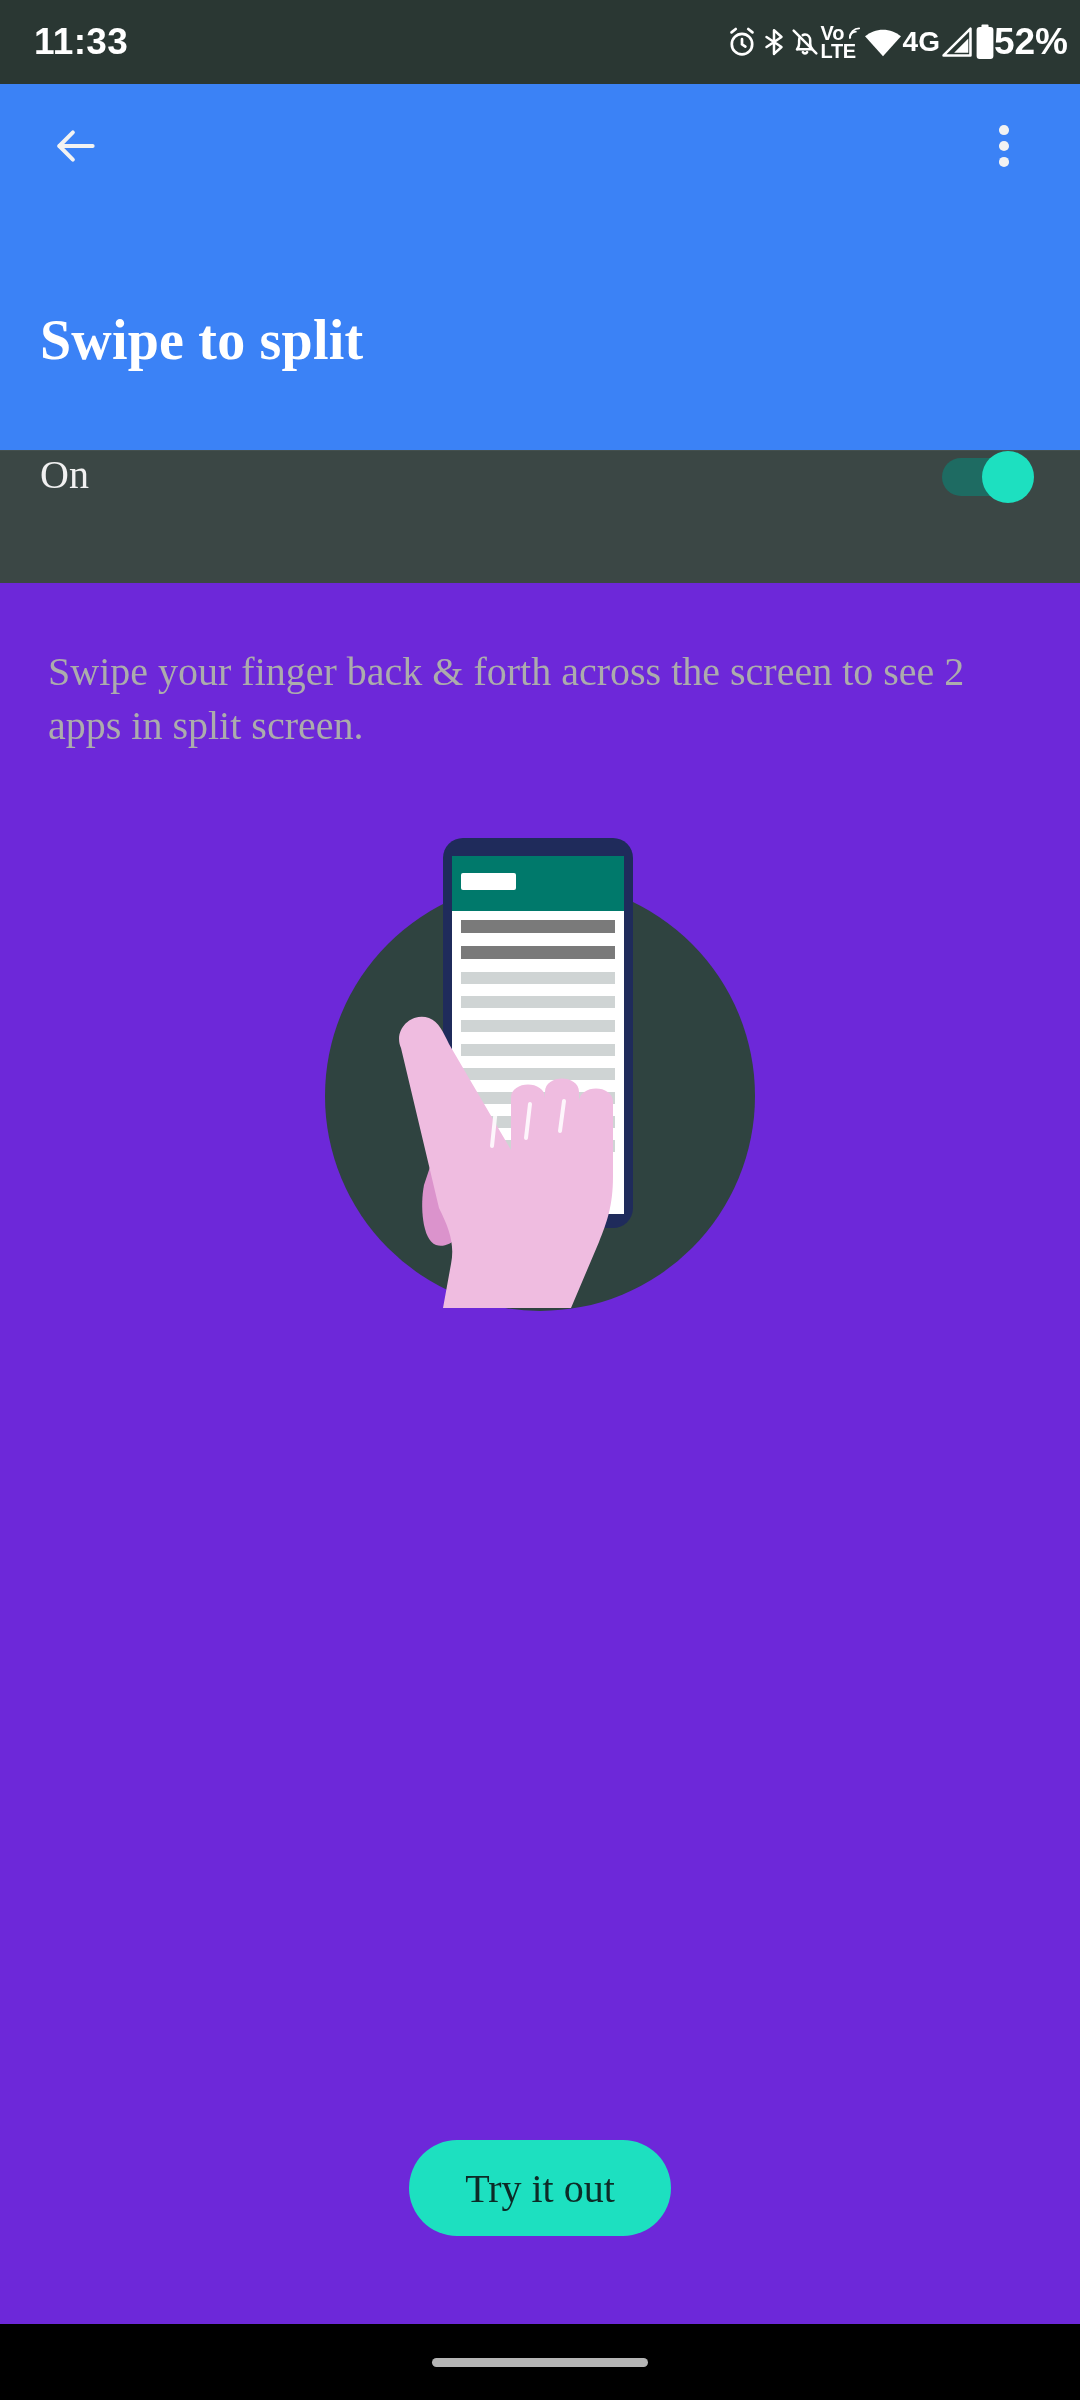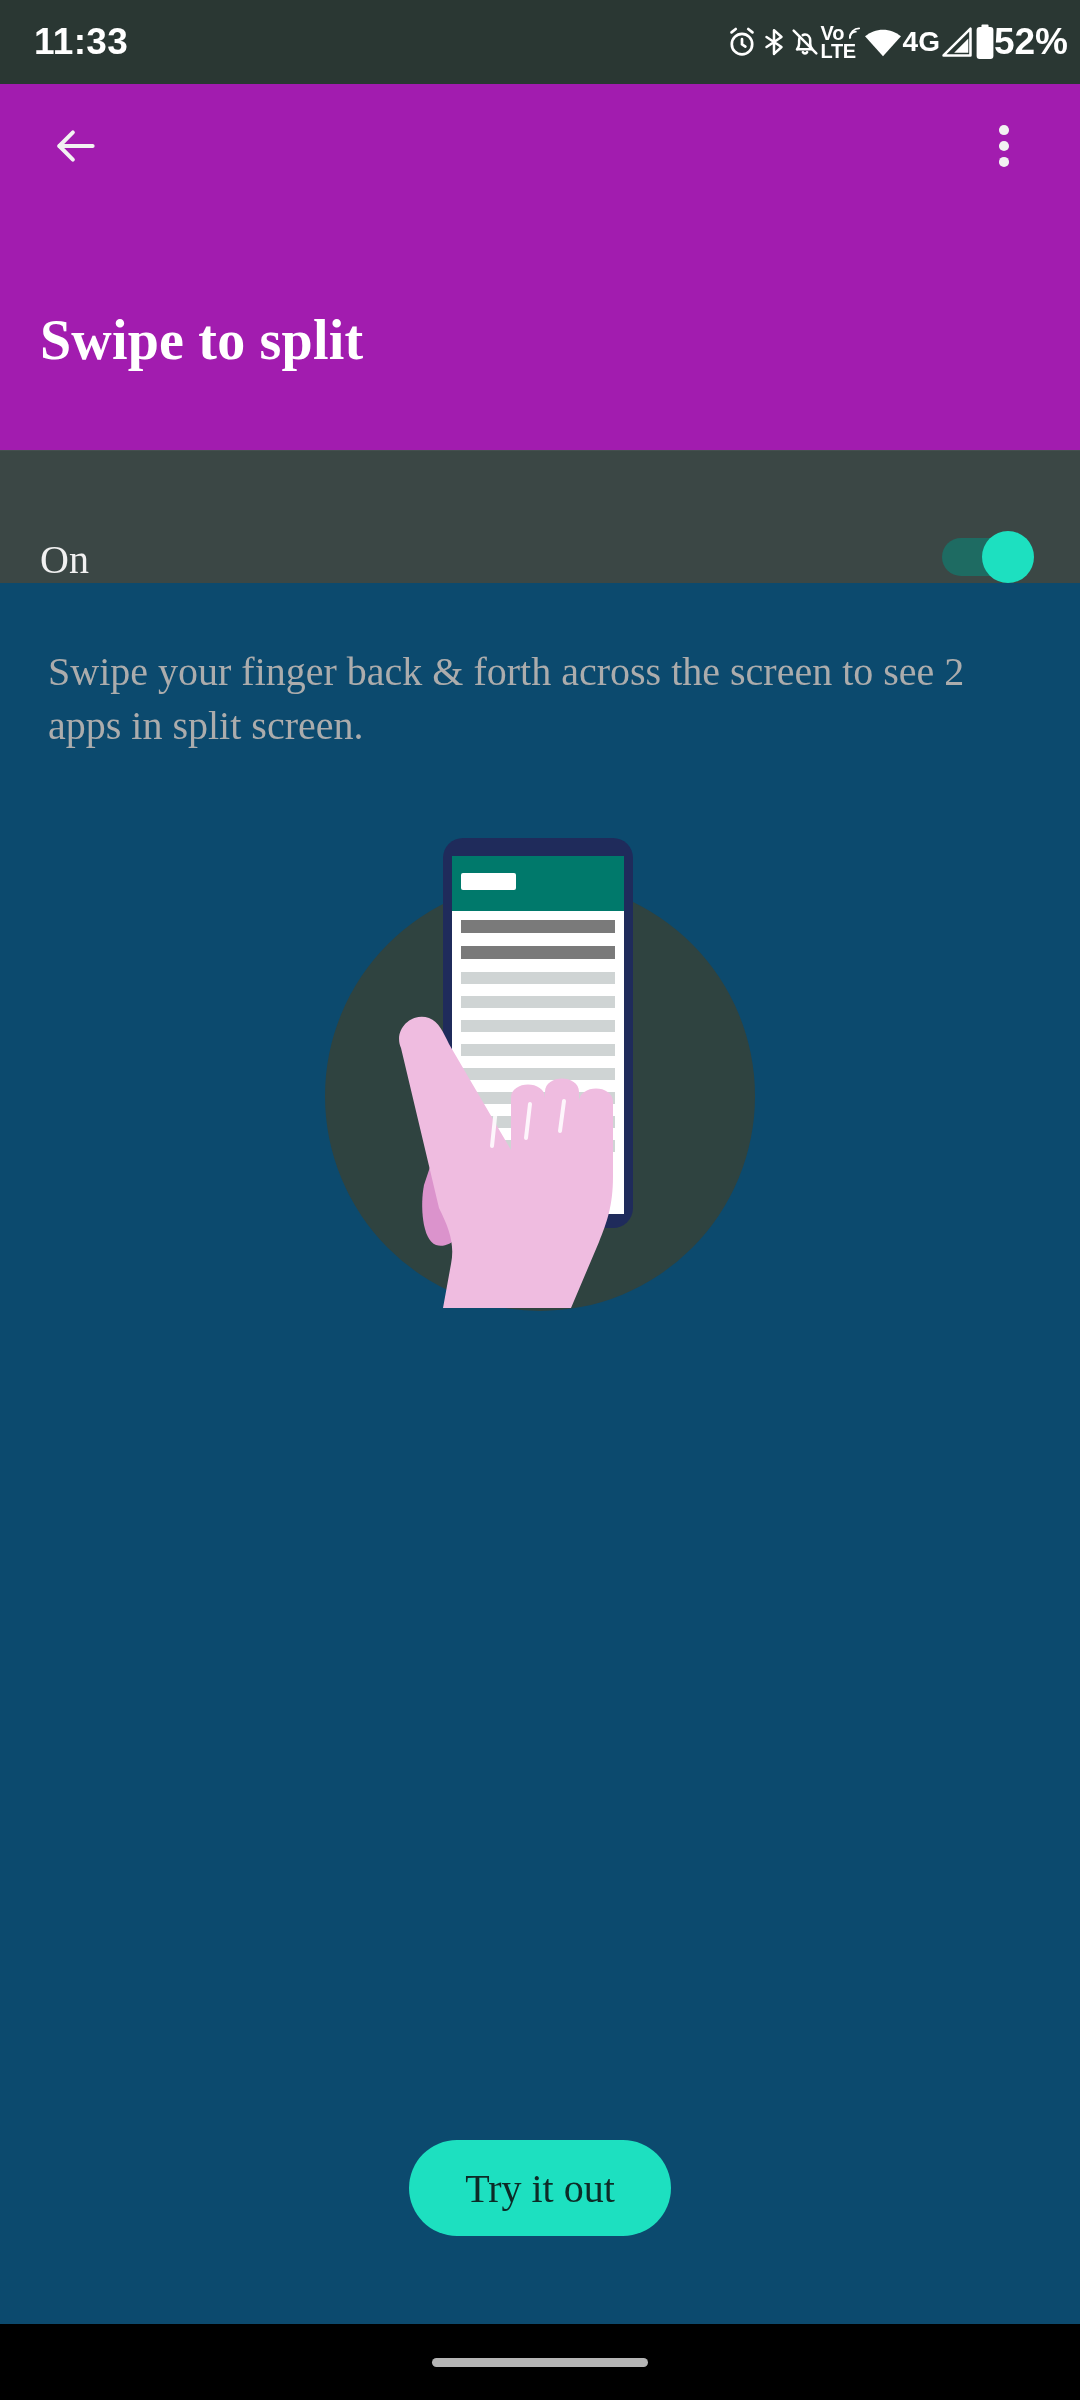--- a/index.html
+++ b/index.html
@@ -49,21 +49,21 @@
     font-size:28px; font-weight:700; color:#ffffff;
   }
   .batt-pct {
     font-family:"Liberation Sans", sans-serif;
     font-size:37px; font-weight:700; color:#FFFFFF;
     margin-left:-2px;
   }
 
   
   #appbar {
-    background:#a21caf;
+    background:#3b82f6;
     flex:0 0 366px;
     position:relative;
     padding:0 34px;
   }
   #appbar-actions {
     height:110px; display:flex; align-items:center;
     justify-content:space-between;
     padding-top:14px;
   }
   .icon-btn {
@@ -78,21 +78,21 @@
     font-family:"Liberation Serif", serif;
     font-size:56px; font-weight:700;
     color:#FFFFFF;
     letter-spacing:0.2px;
   }
 
   
   #toggle-row {
     flex:0 0 133px;
     background:#3B4745;
-    display:flex; align-items:flex-end;
+    display:flex; align-items:flex-start;
     padding:0 46px 0 40px;
     border-top:1px solid #44504E;
   }
   #toggle-label {
     font-size:40px; color:#F1F1F1;
     font-family:"Liberation Serif", serif;
   }
   #switch {
     margin-left:auto;
     position:relative;
@@ -108,21 +108,21 @@
   #switch .thumb {
     position:absolute; right:0; top:0;
     width:52px; height:52px;
     border-radius:50%;
     background:#1DE0C0;
   }
 
   
   #body {
     flex:1 1 auto;
-    background:#0c4a6e;
+    background:#6d28d9;
     position:relative;
     display:flex; flex-direction:column;
   }
   #description {
     margin:62px 48px 0 48px;
     font-family:"Liberation Serif", serif;
     font-size:40px; line-height:1.36;
     color:#ACACAC;
     max-width:930px;
   }

